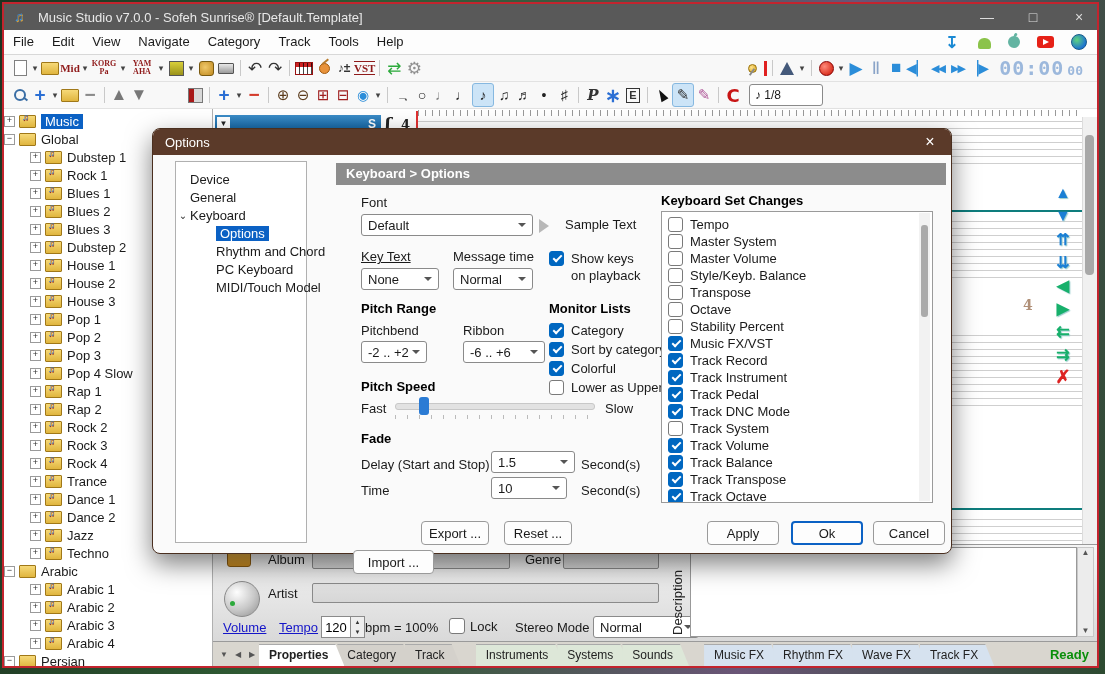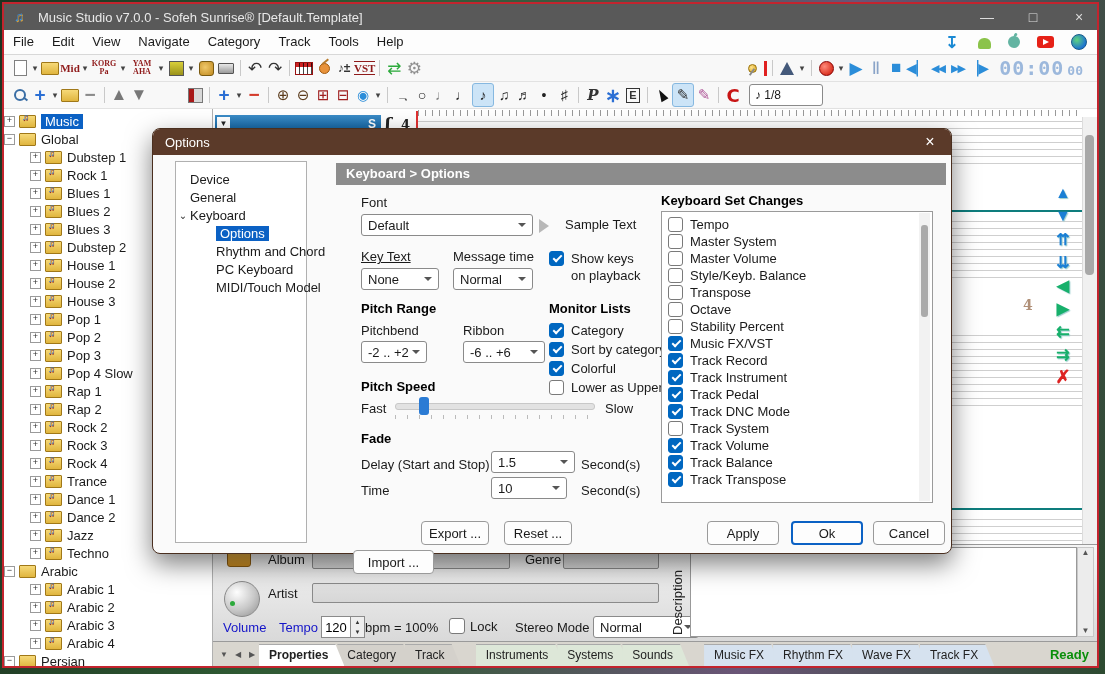--- a/index.html
+++ b/index.html
@@ -117,21 +117,21 @@
   .vscroll{position:absolute;right:0;top:8px;bottom:0;width:14px;background:#f0f0f0;border-left:1px solid #dcdcdc;}
   .vthumb{position:absolute;left:2px;top:18px;width:9px;height:140px;background:#a8a8a8;border-radius:4px;}
   
   .props{height:96px;background:linear-gradient(#f5f5f5,#d9d9d9);border-top:1px solid #999;position:relative;flex:none;font-size:13px;}
   .plabel{position:absolute;color:#1a1a1a;}
   .pinput{position:absolute;height:20px;border:1px solid #8a8a8a;background:linear-gradient(#e2e2e2,#d6d6d6);border-radius:2px;box-sizing:border-box;font-family:"Liberation Sans",sans-serif;font-size:12px;padding:0 4px;}
   .lock-icon{position:absolute;left:14px;top:4px;width:22px;height:16px;background:linear-gradient(#f0b84a,#c88a20);border:1px solid #8a5a10;border-radius:3px;}
   .lock-icon::before{content:"";position:absolute;left:2px;top:-9px;width:11px;height:9px;border:3px solid #b08a3a;border-bottom:none;border-radius:8px 8px 0 0;transform:rotate(-8deg);}
   .knob{position:absolute;left:11px;top:36px;width:34px;height:34px;border-radius:50%;border:1px solid #8a8a8a;background:radial-gradient(circle at 35% 30%,#ffffff,#c8c8c8 55%,#8f8f8f);}
   .knob::after{content:"";position:absolute;left:5px;top:19px;width:5px;height:5px;border-radius:50%;background:#2daa3c;}
-  .plink{position:absolute;color:#1515c8;cursor:pointer;}
+  .plink{position:absolute;color:#1515c8;text-decoration:underline;cursor:pointer;}
   .spin{position:absolute;display:flex;align-items:stretch;height:22px;}
   .spin input{width:28px;border:1px solid #8a8a8a;text-align:center;font-size:13px;font-family:"Liberation Sans",sans-serif;padding:0;}
   .spinbtns{display:flex;flex-direction:column;border:1px solid #8a8a8a;border-left:none;width:13px;}
   .spinbtns span{flex:1;display:flex;align-items:center;justify-content:center;font-size:6px;color:#333;background:#eee;}
   .ckbox{width:14px;height:14px;border:1px solid #7a7a7a;border-radius:3px;background:#fff;display:inline-block;vertical-align:-3px;margin-right:5px;}
   .combo{border:1px solid #8a8a8a;border-radius:3px;background:#fff;display:flex;align-items:center;padding:0 6px;height:22px;box-sizing:border-box;}
   .combo .cval{white-space:nowrap;overflow:hidden;}
   .combo .ccar{margin-left:auto;width:0;height:0;border-left:4px solid transparent;border-right:4px solid transparent;border-top:4px solid #555;}
   .vertlabel{position:absolute;left:457px;top:8px;height:82px;writing-mode:vertical-rl;transform:rotate(180deg);color:#222;}
   .descbox{position:absolute;left:477px;top:2px;right:20px;bottom:4px;background:#fff;border:1px solid #999;}
@@ -1007,20 +1007,24 @@
         <div class="ckrow checked">
           <span class="ck"></span>
           <span>Track Balance</span>
         </div>
 
         <div class="ckrow checked">
           <span class="ck"></span>
           <span>Track Transpose</span>
         </div>
 
+        <div class="ckrow checked">
+          <span class="ck"></span>
+          <span>Track Octave</span>
+        </div>
       </div>
     <div class="ksscroll" style="left:766px;top:84px;height:288px;position:absolute;">
       <div class="ksthumb"></div>
     </div>
 
     <span>
       
     <div class="dbtn b-import">
           <span>Import ...</span>
         </div><div class="dbtn b-export">

